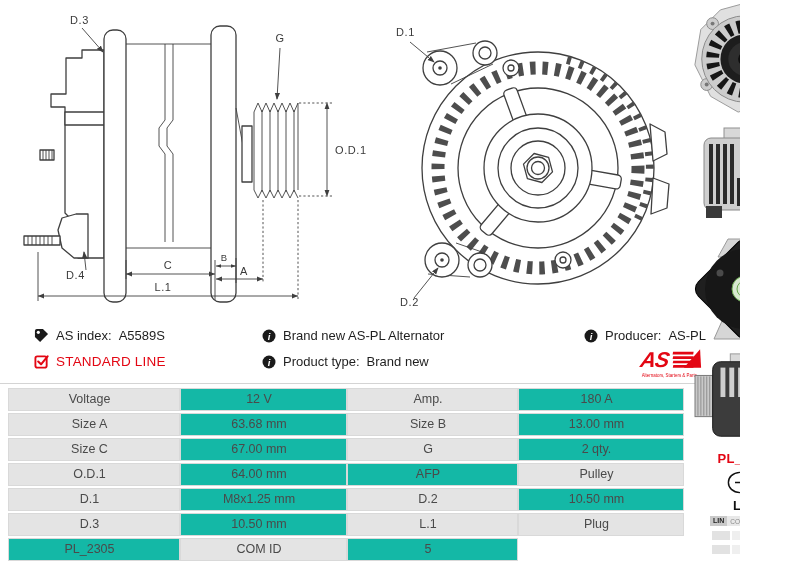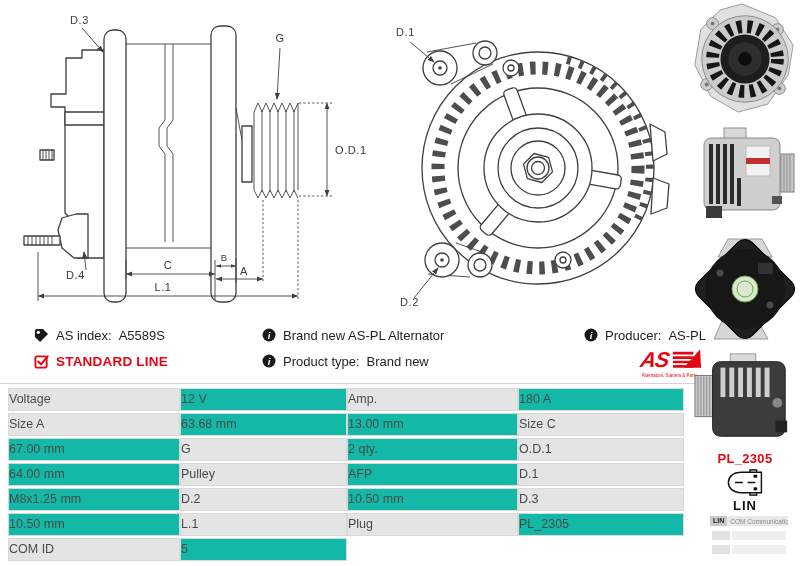--- a/index.html
+++ b/index.html
@@ -1,31 +1,31 @@
 <!DOCTYPE html>
 <html><head>
 <meta charset="utf-8">
 <style>
   html,body{margin:0;padding:0;background:#fff}
-  .page{position:relative;width:800px;height:566px;background:#fff;font-family:"Liberation Sans",sans-serif;overflow:hidden}
+  .page{position:relative;width:740px;height:566px;background:#fff;font-family:"Liberation Sans",sans-serif;overflow:hidden}
   .abs{position:absolute}
   svg text{font-family:"Liberation Sans",sans-serif}
   .dim-label{font-size:11px;fill:#3a3a3a;letter-spacing:.6px}
   .dim-label-sm{font-size:9.5px;fill:#3a3a3a;letter-spacing:.4px}
   .line{stroke:#3f3f3f;stroke-width:1.3;fill:#fff;stroke-linejoin:round}
   .thin{stroke:#3f3f3f;stroke-width:.9;fill:none}
   .dimline{stroke:#3f3f3f;stroke-width:.9;fill:none}
   .dotted{stroke:#3f3f3f;stroke-width:.9;fill:none;stroke-dasharray:2.2 2.2}
   .ah{fill:#3f3f3f}
-  .info-row{display:flex;align-items:center;gap:7px;font-size:13px;color:#1f1f1f;white-space:nowrap;height:16px}
+  .info-row{display:flex;align-items:flex-end;gap:7px;font-size:13px;color:#1f1f1f;white-space:nowrap;height:16px}
   .info-row b{font-weight:normal}
-  .standard{font-weight:bold;color:#e30613;letter-spacing:.2px;font-size:13.5px}
+  .standard{font-weight:normal;color:#e30613;letter-spacing:.2px;font-size:13.5px}
   .sep{background:#d4d4d4}
   .spec-table{display:grid;grid-template-columns:172px 167px 171px 166px;row-gap:2px}
-  .cell{height:23px;line-height:21px;border:1px solid #d9d9d9;font-size:12.5px;color:#4a4a4a;text-align:left;padding-right:9px;box-sizing:border-box}
+  .cell{height:23px;line-height:21px;border:1px solid #d9d9d9;font-size:12.5px;color:#4a4a4a;text-align:center;padding-right:9px;box-sizing:border-box}
   .lab{background:#e4e4e4}
   .val{background:#14b8a6}
   .plug-code{font-weight:bold;color:#e30613;font-size:13px;text-align:center;letter-spacing:.3px}
   .lin-label{font-weight:bold;color:#111;font-size:13px;text-align:center;letter-spacing:1px}
   .com-table{width:78px}
   .com-row{display:flex;width:100%}
   .com-key{background:#c9c9c9;color:#222;font-weight:bold;font-size:7px;padding:1px 3px}
   .com-val{background:#e8e8e8;color:#8a8a8a;font-size:6.5px;padding:1.5px 3px;flex:1;white-space:nowrap;overflow:hidden}
   .com-bar{height:9px;margin:5px 2px 0 2px;background:linear-gradient(90deg,#e2e2e2 0 24%,#fff 24% 27%,#efefef 27% 100%)}
 </style>
@@ -210,31 +210,32 @@
   <div class="sep abs" style="left:0;top:383px;width:708px;height:1px"></div>
 
   <div class="spec-table abs" style="left:8px;top:388px">
     <div class="cell lab">Voltage</div>
     <div class="cell val">12 V</div>
     <div class="cell lab">Amp.</div>
     <div class="cell val">180 A</div>
 
     <div class="cell lab">Size A</div>
     <div class="cell val">63.68 mm</div>
+    <div class="cell lab">Size B</div>
     <div class="cell val">13.00 mm</div>
 
     <div class="cell lab">Size C</div>
     <div class="cell val">67.00 mm</div>
     <div class="cell lab">G</div>
     <div class="cell val">2 qty.</div>
 
     <div class="cell lab">O.D.1</div>
     <div class="cell val">64.00 mm</div>
+    <div class="cell val">AFP</div>
     <div class="cell lab">Pulley</div>
-    <div class="cell val">AFP</div>
 
     <div class="cell lab">D.1</div>
     <div class="cell val">M8x1.25 mm</div>
     <div class="cell lab">D.2</div>
     <div class="cell val">10.50 mm</div>
 
     <div class="cell lab">D.3</div>
     <div class="cell val">10.50 mm</div>
     <div class="cell lab">L.1</div>
 

